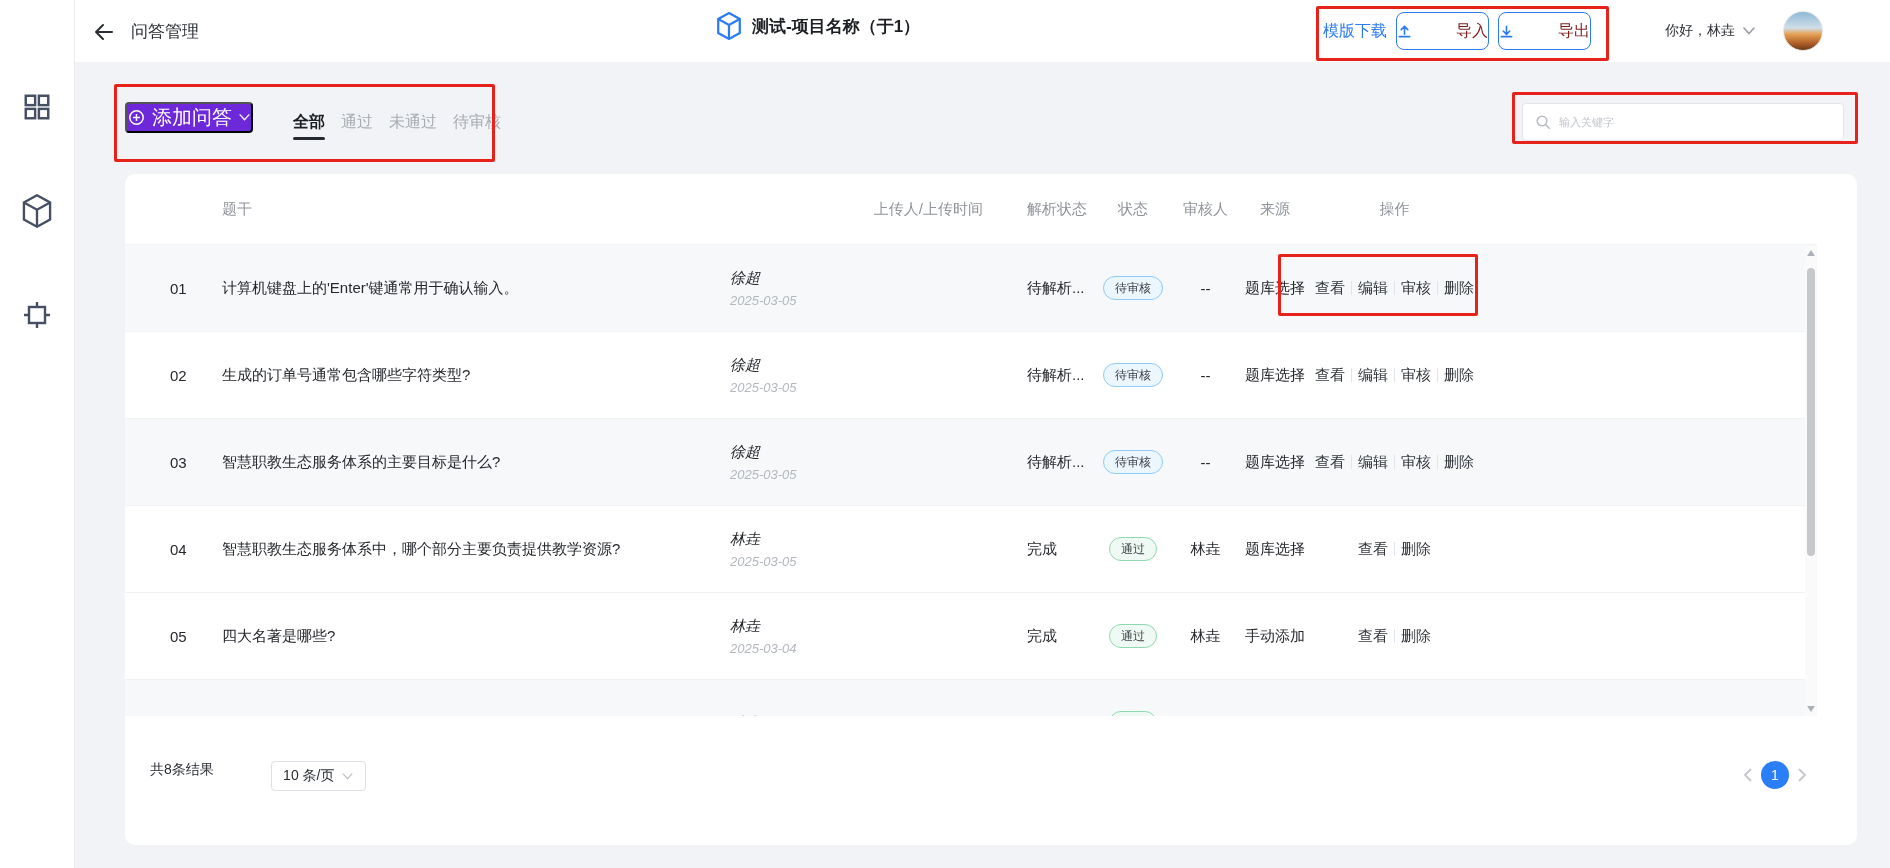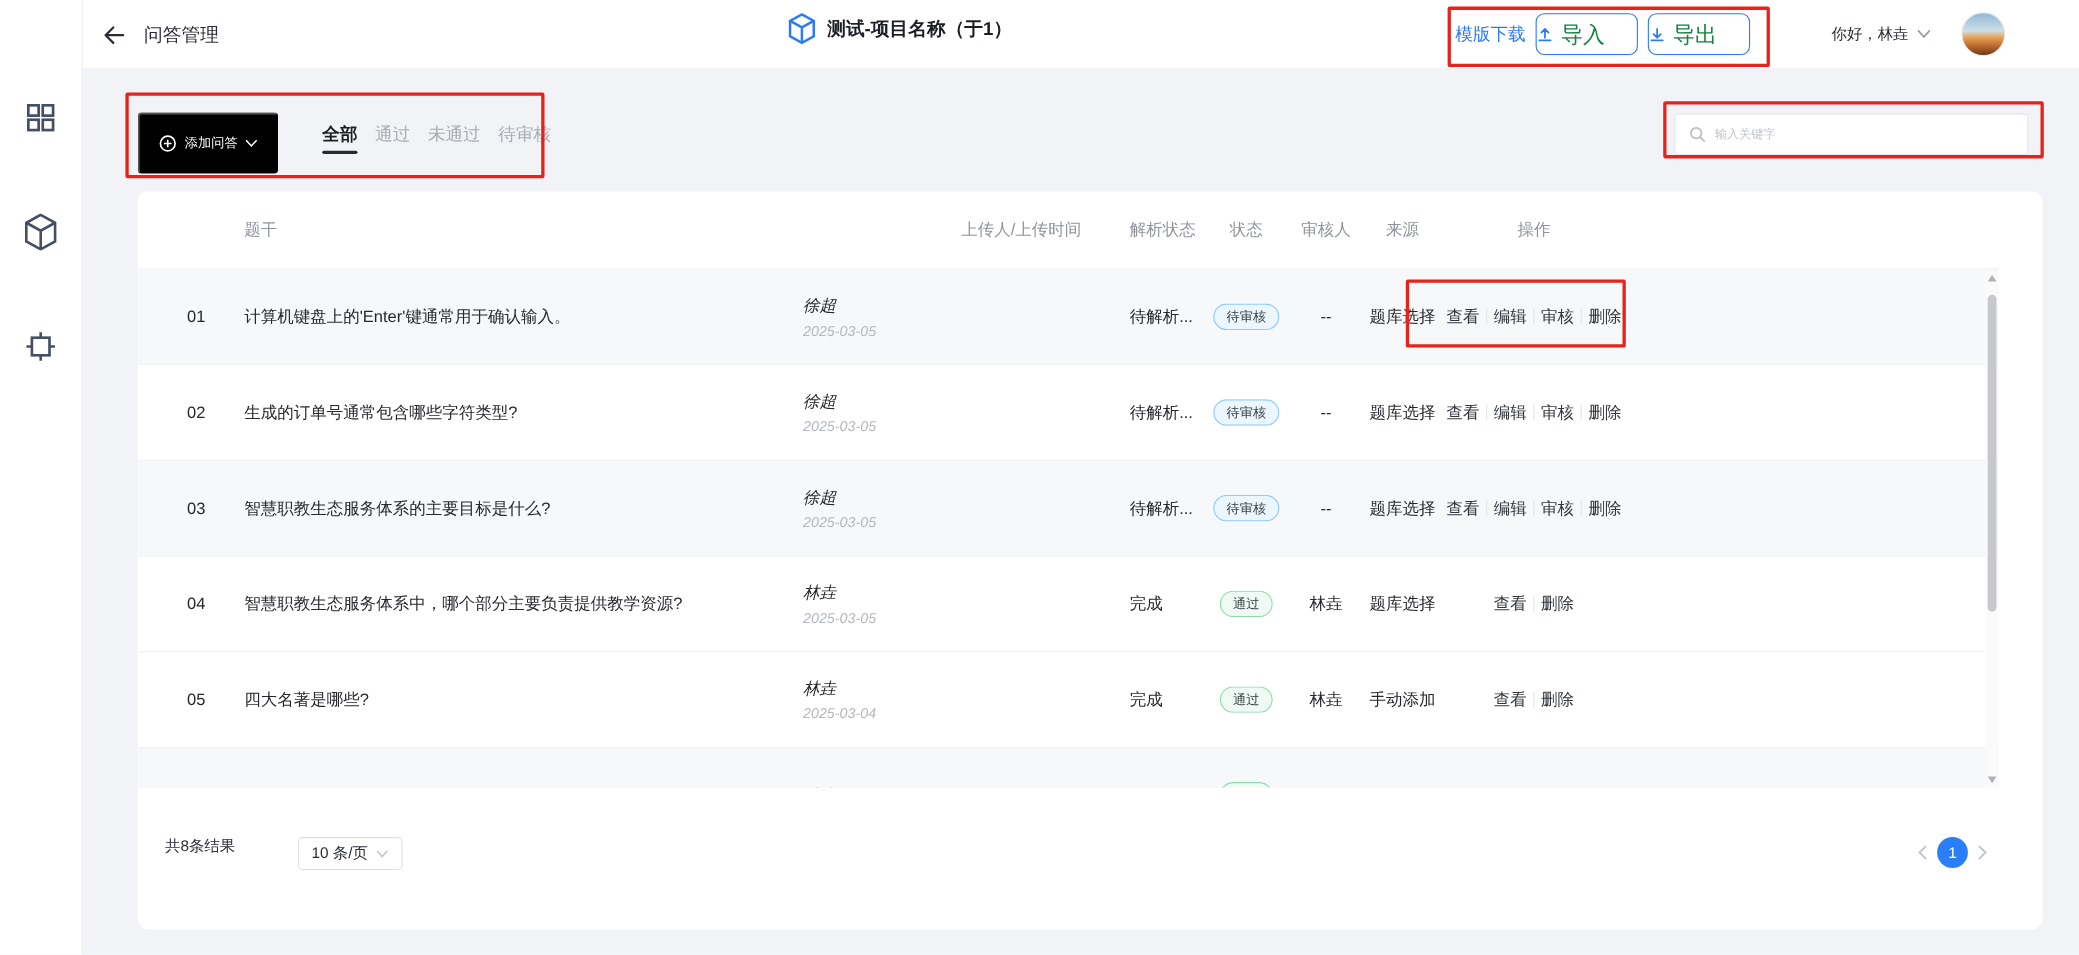--- a/index.html
+++ b/index.html
@@ -20,36 +20,36 @@
   .topbar{
     position:absolute; left:75px; top:0; right:0; height:62px; background:#ffffff; z-index:4;
   }
   .back-btn{ position:absolute; left:14px; top:17px; width:30px; height:30px; display:flex; align-items:center; justify-content:center; cursor:pointer; }
   .page-title{ position:absolute; left:56px; top:0; height:62px; display:flex; align-items:center; font-size:17px; color:#2a2d33; }
   .project{ position:absolute; left:641px; top:0; height:52px; display:flex; align-items:center; gap:10px; }
   .project-name{ font-size:17px; font-weight:bold; color:#1c1f24; }
   .top-actions{ position:absolute; left:1248px; top:0; height:62px; display:flex; align-items:center; }
   .tpl-link{ font-size:16px; color:#2b7bf3; cursor:pointer; }
   .btn-outline{
-    display:flex; align-items:center; justify-content:flex-start; gap:7px;
+    display:flex; align-items:center; justify-content:space-between; gap:7px;
     height:38px; width:93px; border:1px solid #2b7bf3; border-radius:8px;
-    color:#15803d; font-size:20px; background:#fff; cursor:pointer; margin-left:9px;
+    color:#7f1d1d; font-size:16px; background:#fff; cursor:pointer; margin-left:9px;
   }
   .greeting{ margin-left:74px; font-size:14px; color:#2a2d33; }
   .greet-caret{ margin-left:8px; display:flex; cursor:pointer; }
   .avatar{
     margin-left:28px; width:40px; height:40px; border-radius:50%; cursor:pointer;
     background:linear-gradient(to bottom,#8fb8d6 0%,#cfdfe8 42%,#e7a254 58%,#b06028 82%,#6e3a16 100%);
     border:1px solid #e3e6ea;
   }
   
   .toolbar{ position:absolute; left:75px; top:62px; right:0; height:112px; z-index:3; }
   .add-btn{
-    position:absolute; left:50px; top:40px; height:56px; width:128px;
-    background:#000000; border-radius:4px; color:#fff; font-size:12px;
+    position:absolute; left:50px; top:40px; height:31px; width:128px;
+    background:#6d28d9; border-radius:4px; color:#fff; font-size:20px;
     display:flex; align-items:center; justify-content:center; gap:7px; cursor:pointer;
   }
   .tabs{ position:absolute; left:218px; top:40px; height:40px; display:flex; gap:16px; align-items:center; }
   .tab{ position:relative; font-size:16px; color:#a8acb3; height:40px; display:flex; align-items:center; cursor:pointer; }
   .tab.active{ color:#1c1f24; font-weight:bold; }
   .tab.active::after{ content:""; position:absolute; left:0; right:0; bottom:2px; height:3px; background:#272b31; border-radius:2px; }
   .search-box{
     position:absolute; right:46px; top:41px; width:322px; height:38px;
     background:#fff; border:1px solid #e4e6ea; border-radius:4px;
     display:flex; align-items:center; padding:0 12px; gap:8px;

